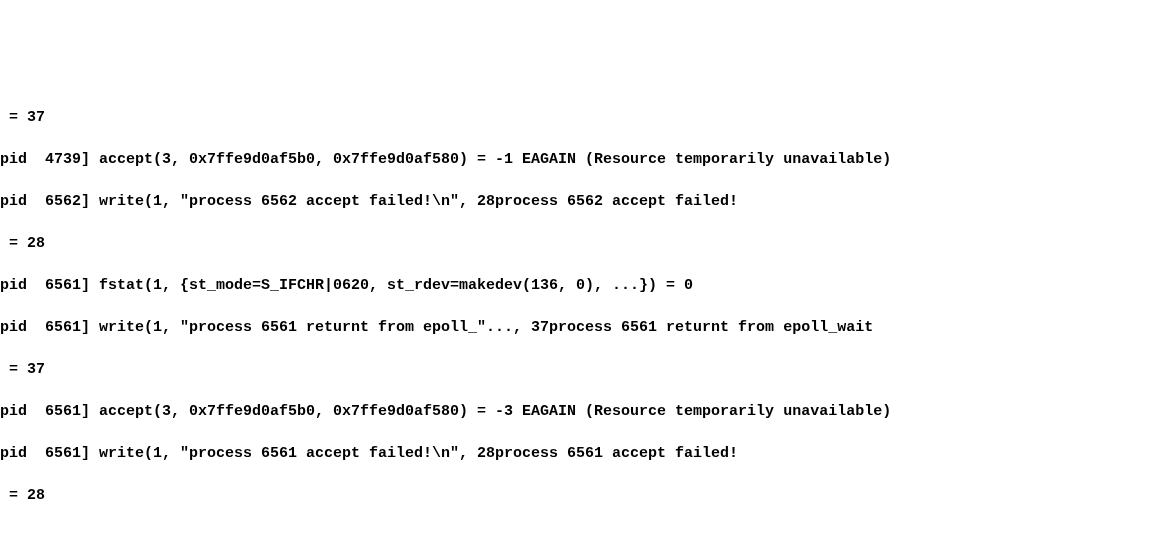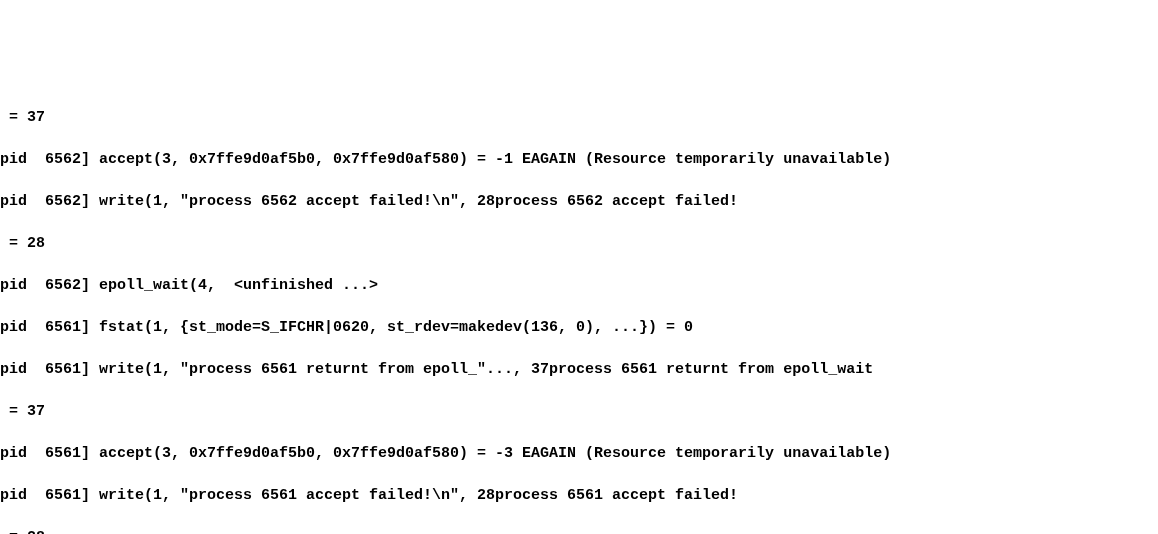--- a/index.html
+++ b/index.html
@@ -26,24 +26,23 @@
       white-space: pre;
     }
   </style>
 </head>
 <body>
 
 
 
 <div class="terminal">
 <span class="line"> = 37</span>
-<span class="line">pid  6562] accept(3, 0x7ffe9d0af5b0, 0x7ffe9d0af580) = -1 EAGAIN (Resource temporarily unavailable)</span>
+<span class="line">pid  4739] accept(3, 0x7ffe9d0af5b0, 0x7ffe9d0af580) = -1 EAGAIN (Resource temporarily unavailable)</span>
 <span class="line">pid  6562] write(1, "process 6562 accept failed!\n", 28process 6562 accept failed!</span>
 <span class="line"> = 28</span>
-<span class="line">pid  6562] epoll_wait(4,  &lt;unfinished ...&gt;</span>
 <span class="line">pid  6561] fstat(1, {st_mode=S_IFCHR|0620, st_rdev=makedev(136, 0), ...}) = 0</span>
 <span class="line">pid  6561] write(1, "process 6561 returnt from epoll_"..., 37process 6561 returnt from epoll_wait</span>
 <span class="line"> = 37</span>
 <span class="line">pid  6561] accept(3, 0x7ffe9d0af5b0, 0x7ffe9d0af580) = -3 EAGAIN (Resource temporarily unavailable)</span>
 <span class="line">pid  6561] write(1, "process 6561 accept failed!\n", 28process 6561 accept failed!</span>
 <span class="line"> = 28</span>
 
 
 
 

